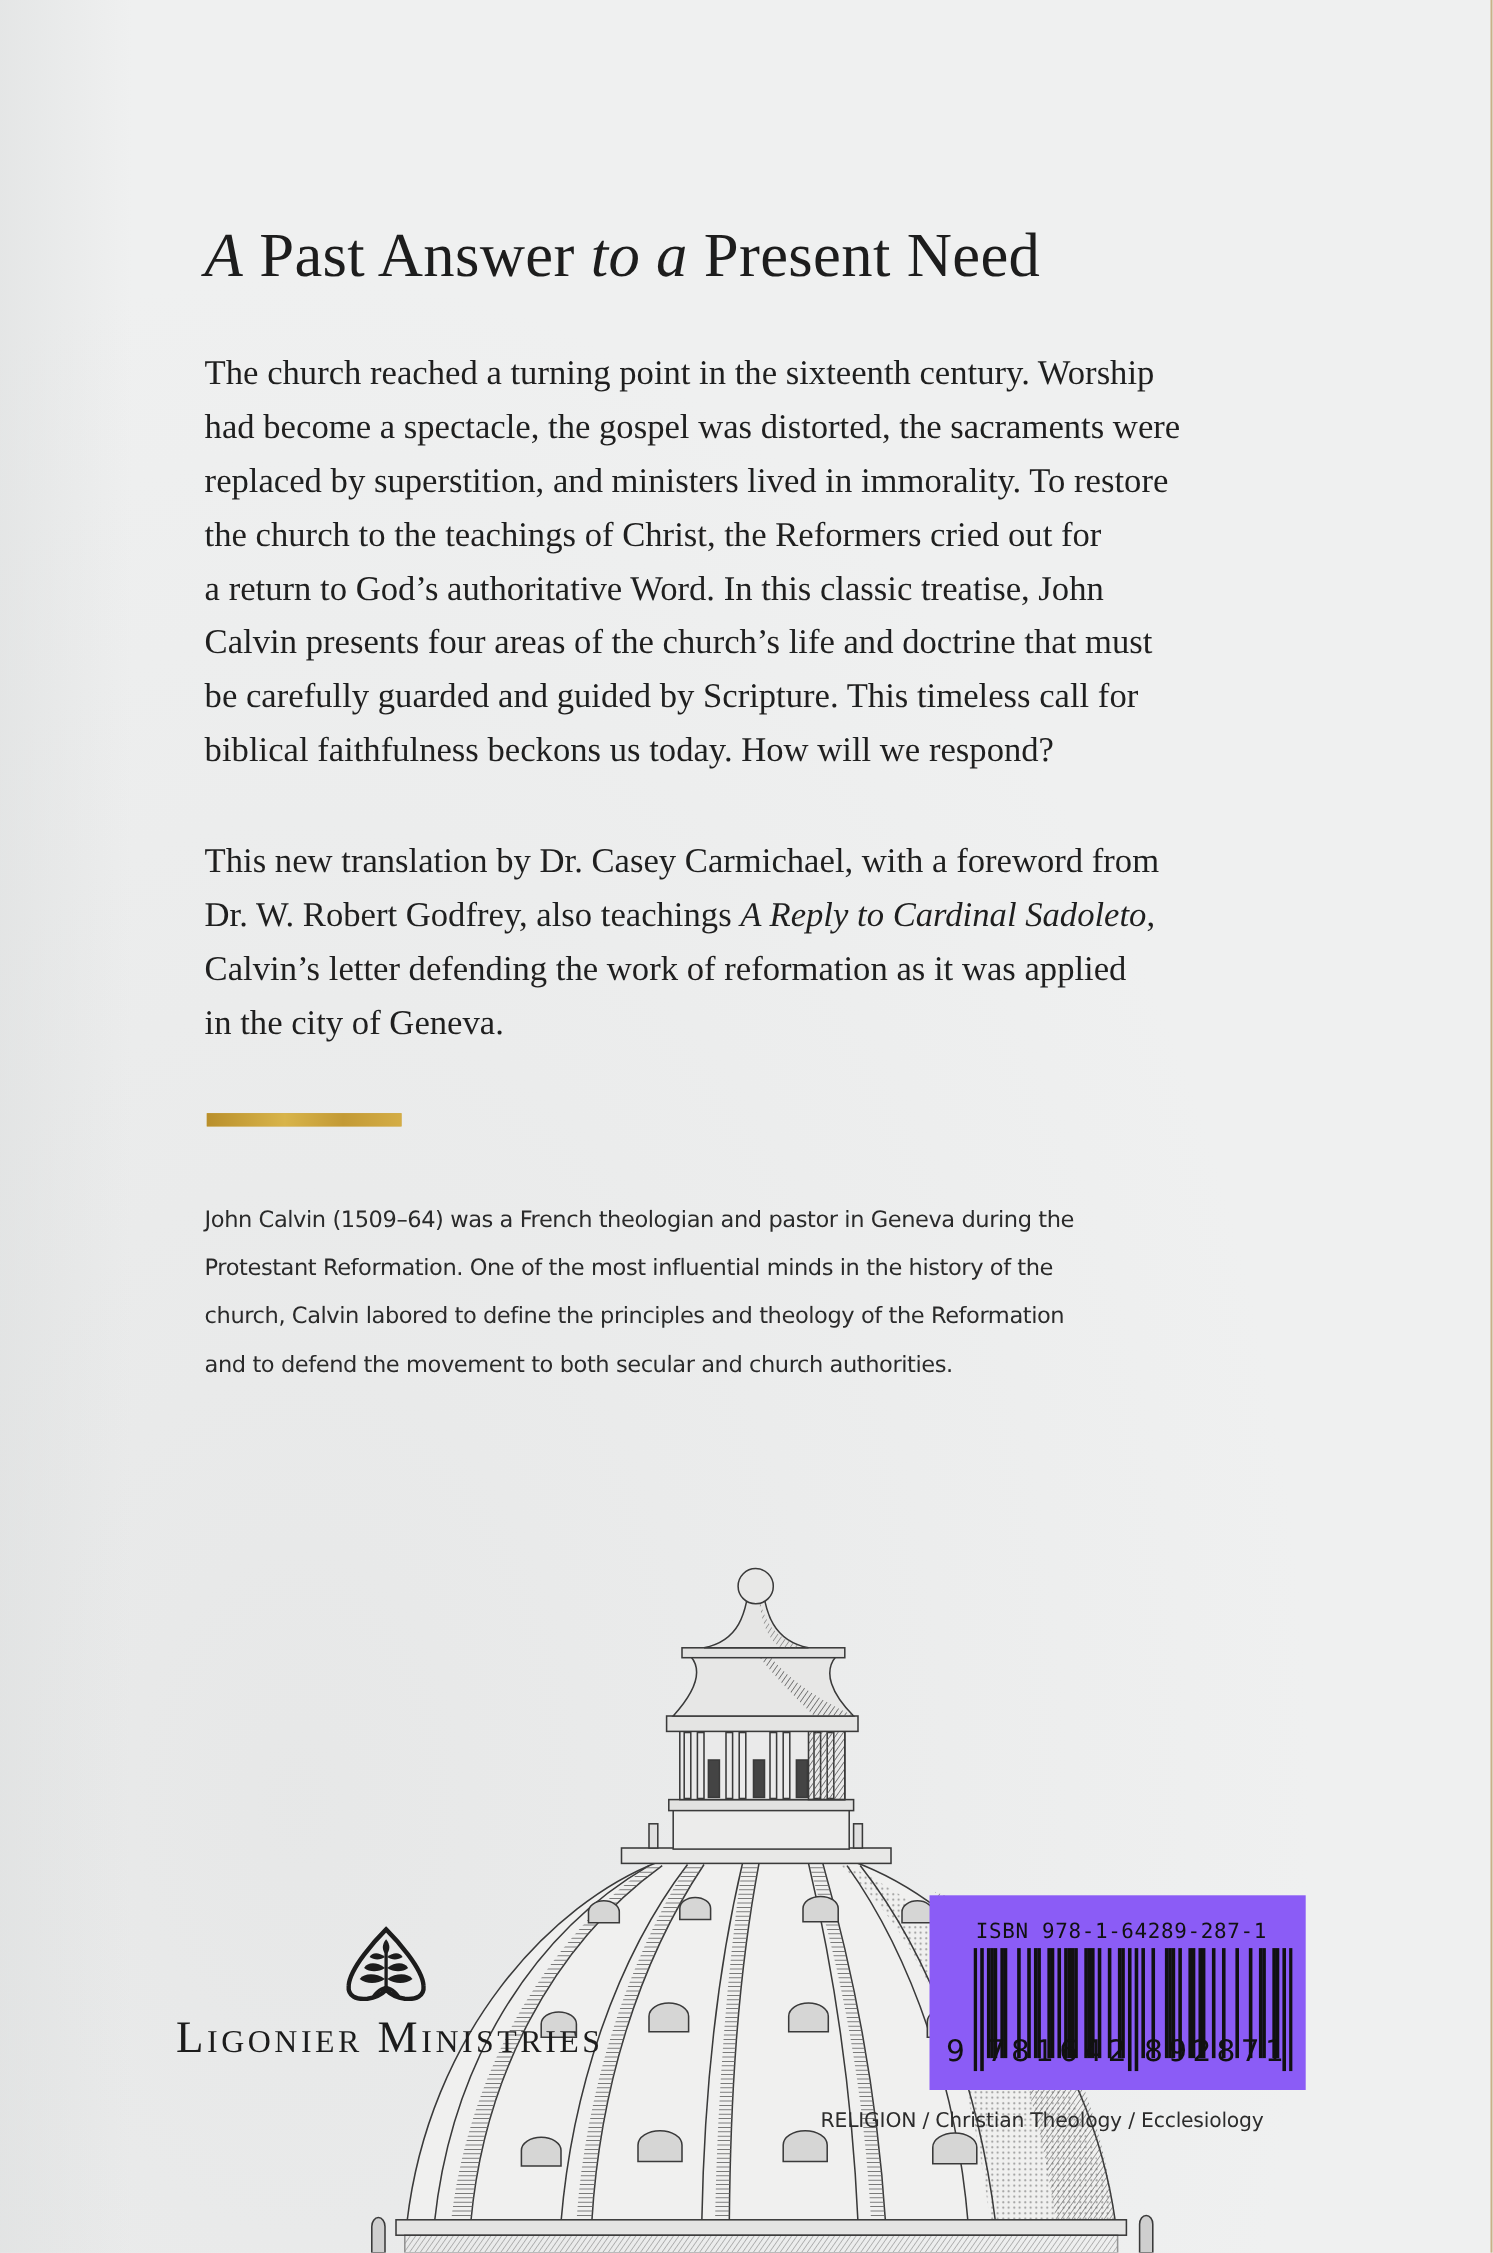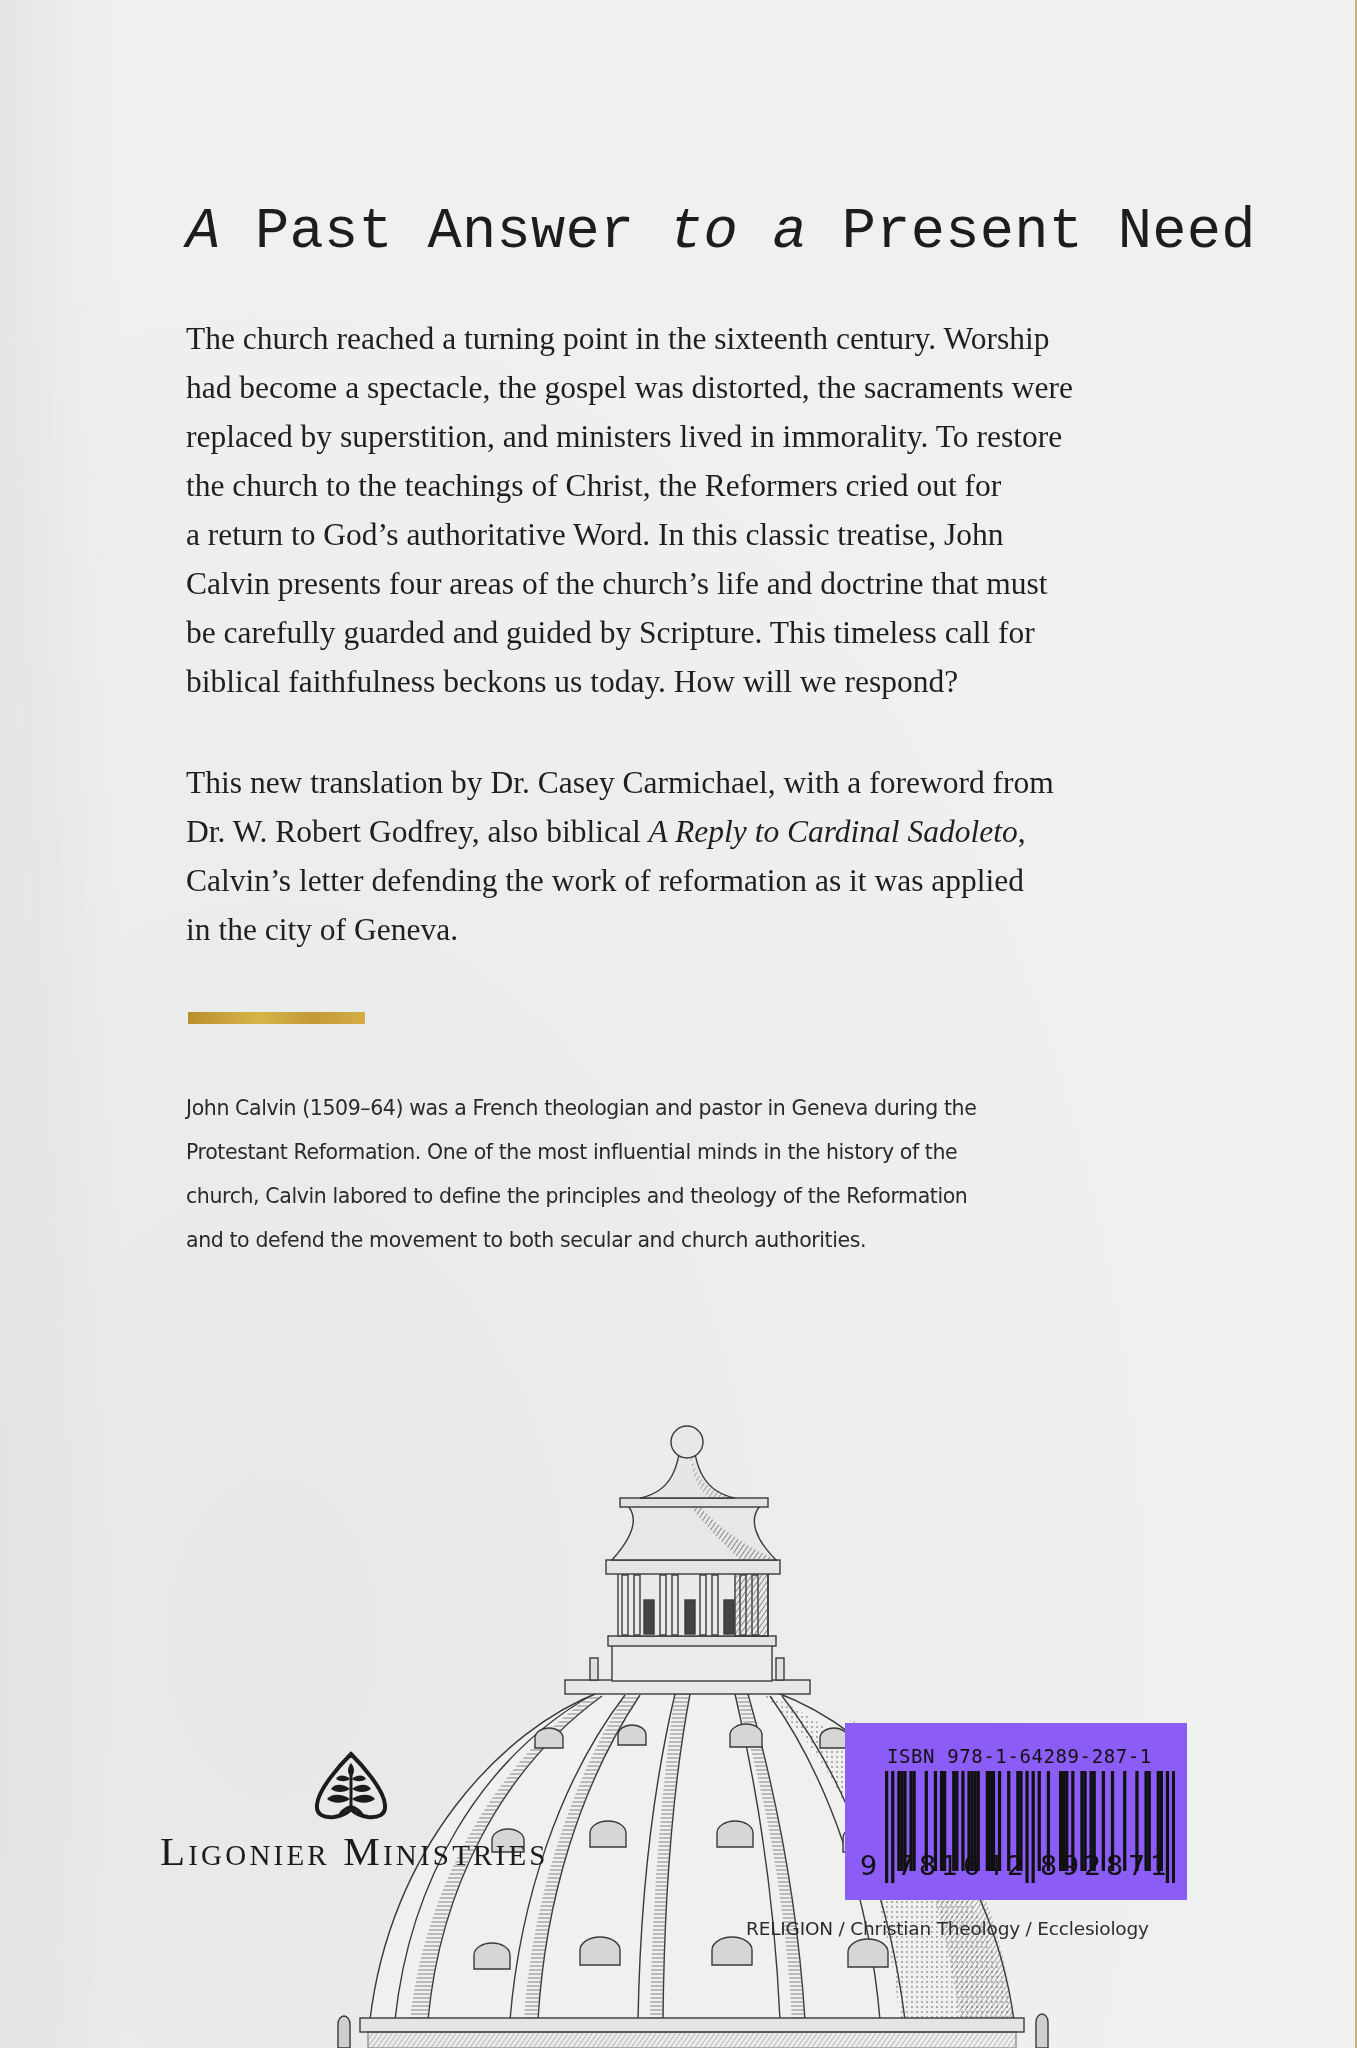--- a/index.html
+++ b/index.html
@@ -7,21 +7,21 @@
     width: 1357px; height: 2048px; position: relative; overflow: hidden;
     background: #eff0f0;
     background-image:
       linear-gradient(90deg, rgba(220,222,222,0.55) 0px, rgba(239,240,240,0) 120px),
       radial-gradient(ellipse at 20% 80%, rgba(225,226,226,0.6), rgba(239,240,240,0) 60%);
     color: #1e1e1e;
   }
   .edge-line { position: absolute; right: 0; top: 0; width: 2px; height: 2048px; background: #b8955a; opacity: 0.7; }
   .title {
     position: absolute; left: 186px; top: 200px; margin: 0;
-    font-family: Liberation Mono, monospace; font-weight: normal;
+    font-family: Liberation Serif, serif; font-weight: normal;
     font-size: 57px; letter-spacing: 0.3px; color: #1d1d1d; white-space: nowrap;
   }
   .title em { font-style: italic; }
   .body-text {
     position: absolute; left: 186px; width: 1000px; margin: 0;
     font-family: "Liberation Serif", "DejaVu Serif", serif;
     font-size: 31.5px; line-height: 49px; color: #1f1f1f;
   }
   .body-text .line { display: block; white-space: nowrap; }
   .p1 { top: 314px; }
@@ -80,21 +80,21 @@
   <span class="line">replaced by superstition, and ministers lived in immorality. To restore</span>
   <span class="line">the church to the teachings of Christ, the Reformers cried out for</span>
   <span class="line">a return to God’s authoritative Word. In this classic treatise, John</span>
   <span class="line">Calvin presents four areas of the church’s life and doctrine that must</span>
   <span class="line">be carefully guarded and guided by Scripture. This timeless call for</span>
   <span class="line">biblical faithfulness beckons us today. How will we respond?</span>
 </p>
 
 <p class="body-text p2">
   <span class="line">This new translation by Dr. Casey Carmichael, with a foreword from</span>
-  <span class="line"><span>Dr. W. Robert Godfrey, also biblical </span><em>A Reply to Cardinal Sadoleto</em><span>,</span></span>
+  <span class="line"><span>Dr. W. Robert Godfrey, also teachings </span><em>A Reply to Cardinal Sadoleto</em><span>,</span></span>
   <span class="line">Calvin’s letter defending the work of reformation as it was applied</span>
   <span class="line">in the city of Geneva.</span>
 </p>
 
 <div class="gold-rule" style="background-color: rgb(201, 162, 58);"></div>
 
 <p class="bio">
   <span class="line">John Calvin (1509–64) was a French theologian and pastor in Geneva during the</span>
   <span class="line">Protestant Reformation. One of the most influential minds in the history of the</span>
   <span class="line">church, Calvin labored to define the principles and theology of the Reformation</span>

